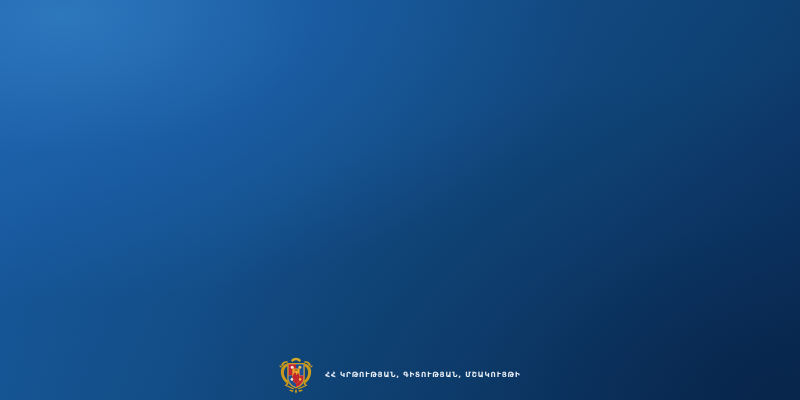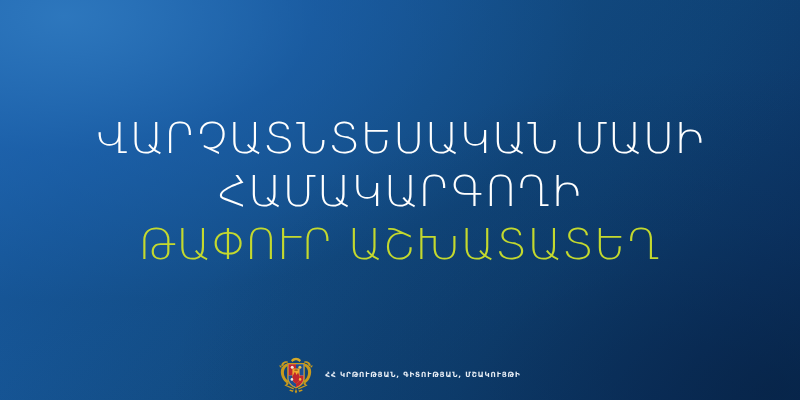--- a/index.html
+++ b/index.html
@@ -78,25 +78,20 @@
   }
   #ministry-text span { display: block; white-space: nowrap; }
 </style>
 </head>
 <body>
 
 <div id="slide">
 
   <div id="vignette"></div>
 
-  <div id="headline">
-    <span class="hl-line white">ՎԱՐՉԱՏՆՏԵՍԱԿԱՆ ՄԱՍԻ</span>
-    <span class="hl-line white">ՀԱՄԱԿԱՐԳՈՂԻ</span>
-    <span class="hl-line accent">ԹԱՓՈՒՐ ԱՇԽԱՏԱՏԵՂ</span>
-  </div>
 
   <div id="footer">
 
     <svg id="emblem" viewBox="0 0 34 38">
 
       <g fill="#c79a1e">
         <path d="M8.5 7.5 C5.2 8.2 2.6 10.6 2.0 13.8 C1.4 17.2 2.3 20.6 4.1 23.4 C5.2 25.1 6.7 26.5 8.4 27.4 L9.6 25.0 C8.2 24.2 7.0 23.0 6.2 21.5 C5.0 19.3 4.6 16.7 5.2 14.3 C5.7 12.2 7.2 10.5 9.2 9.8 Z"></path>
         <path d="M8.8 5.4 C7.0 5.0 5.1 5.4 3.7 6.6 C2.6 7.5 2.1 8.9 2.4 10.2 L4.6 9.4 C4.5 8.7 4.8 8.0 5.4 7.6 C6.3 6.9 7.5 6.7 8.6 7.0 Z"></path>
         <path d="M2.3 10.0 L0.4 9.1 L0.9 11.2 L2.6 11.6 Z"></path>
         <path d="M7.5 27.0 L6.6 29.6 L9.0 28.8 L9.9 26.6 Z"></path>

